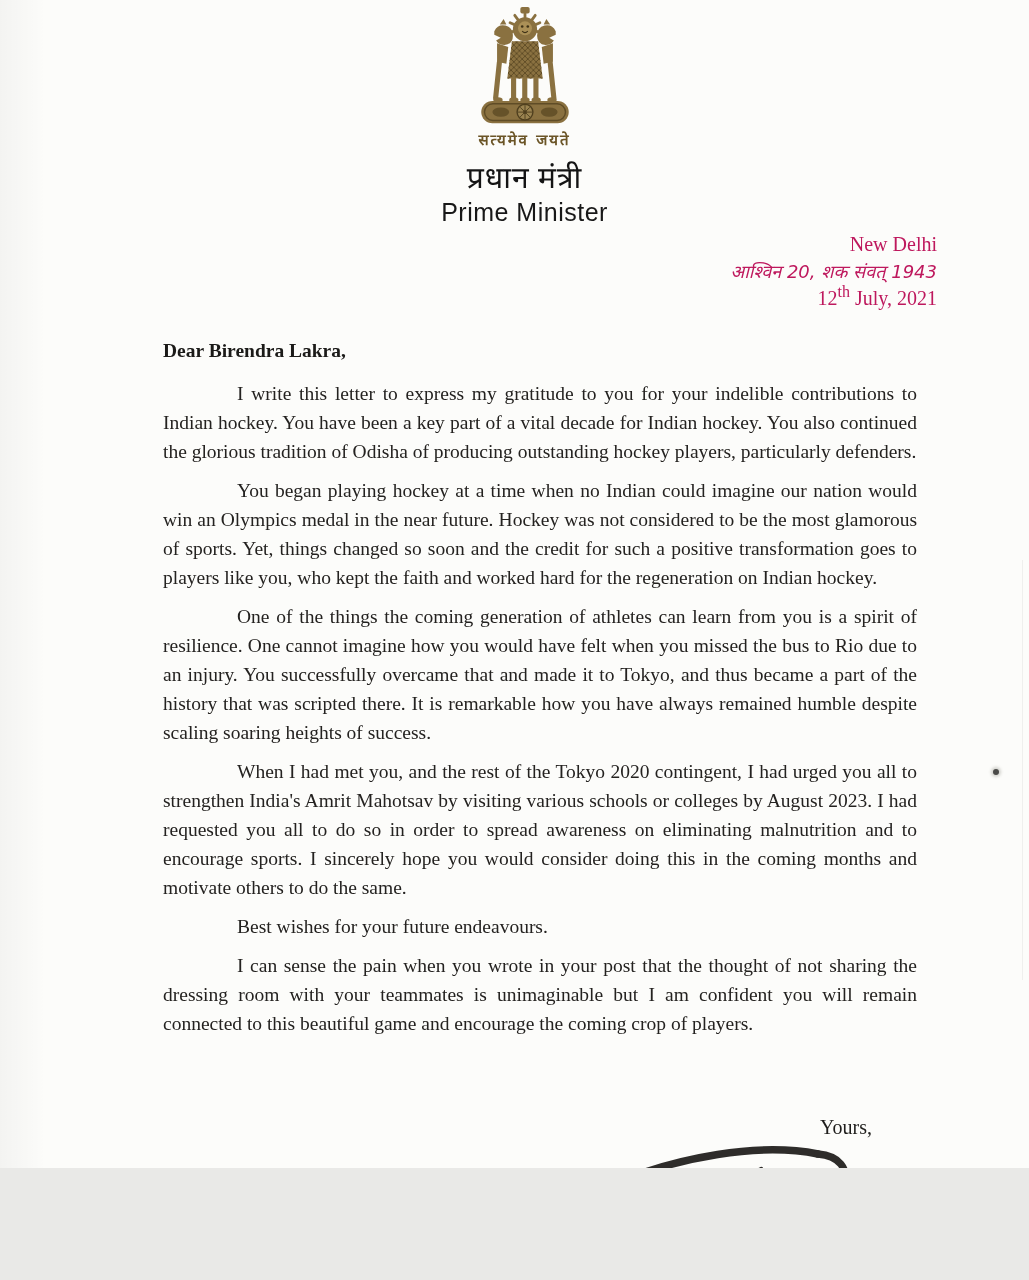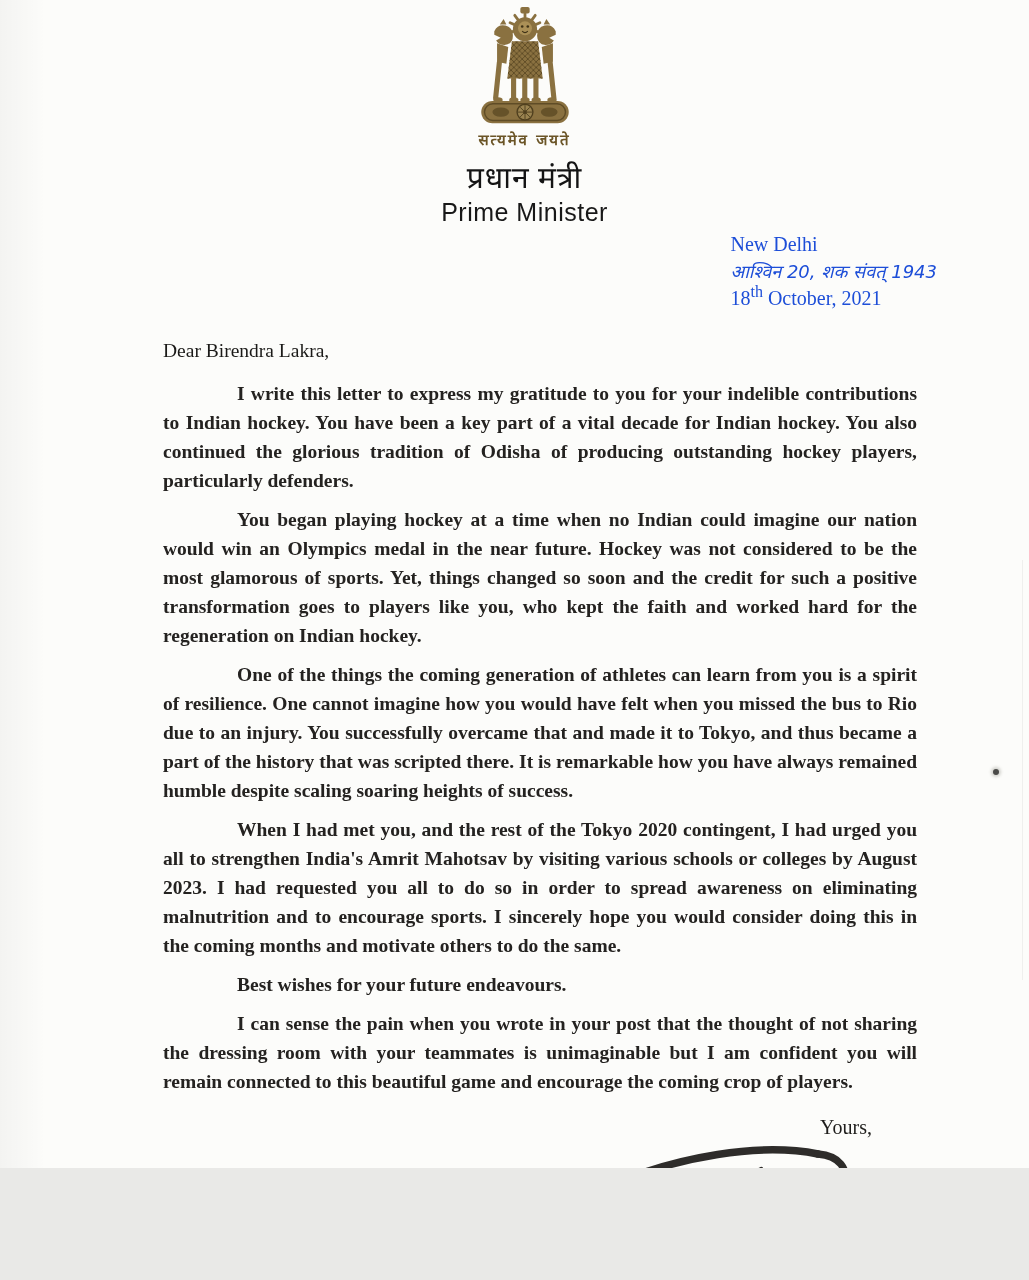--- a/index.html
+++ b/index.html
@@ -42,38 +42,37 @@
   .title-en{
     margin-top:1px;
     font-family:"Liberation Sans", sans-serif;
     font-size:25px;line-height:32px;color:#181818;
     letter-spacing:0.5px;
   }
 
   
   .dateline{
     position:absolute;top:231px;right:112px;
-    font-size:20px;line-height:27px;color:#1d4ed8;
+    text-align:right;font-size:20px;line-height:27px;color:#be185d;
   }
   .dateline .saka{font-family:"DejaVu Sans", sans-serif;font-size:18px;font-style:italic;}
   .dateline sup{font-size:16px;line-height:0;}
 
   
   .body{
     position:absolute;left:163px;top:336px;width:754px;
     font-size:19.5px;line-height:29px;
   }
   .salutation{
-    margin:0 0 14px 0;font-weight:400;color:#1b1a18;
+    margin:0 0 14px 0;font-weight:700;color:#1b1a18;
   }
   .body p.para{
     margin:0 0 10px 0;
     text-indent:74px;
     text-align:justify;
-    font-weight:bold;
   }
 
   
   .closing{
     position:absolute;left:532px;top:1116px;width:340px;
     text-align:right;font-size:20px;color:#1f1e1c;
   }
   .sign-off{display:block;padding-left:88px;margin-bottom:2px;}
   .signature{display:block;margin:0 auto;}
   .signatory{display:block;padding-left:36px;margin-top:2px;font-weight:700;font-size:20px;color:#1b1a18;}
@@ -153,21 +152,21 @@
       <ellipse cx="86" cy="114" rx="9" ry="5" fill="#5f4c26" opacity="0.85"></ellipse>
     </svg>
     <div class="motto">सत्यमेव जयते</div>
     <div class="title-hi">प्रधान मंत्री</div>
     <div class="title-en">Prime Minister</div>
   </div>
 
   <div class="dateline">
     <div>New Delhi</div>
     <div class="saka">आश्विन 20, शक संवत् 1943</div>
-    <div><span>18</span><sup>th</sup><span> October, 2021</span></div>
+    <div><span>12</span><sup>th</sup><span> July, 2021</span></div>
   </div>
 
   <div class="body">
     <p class="salutation">Dear Birendra Lakra,</p>
     <p class="para">I write this letter to express my gratitude to you for your indelible contributions to Indian hockey. You have been a key part of a vital decade for Indian hockey. You also continued the glorious tradition of Odisha of producing outstanding hockey players, particularly defenders.</p>
     <p class="para">You began playing hockey at a time when no Indian could imagine our nation would win an Olympics medal in the near future. Hockey was not considered to be the most glamorous of sports. Yet, things changed so soon and the credit for such a positive transformation goes to players like you, who kept the faith and worked hard for the regeneration on Indian hockey.</p>
     <p class="para">One of the things the coming generation of athletes can learn from you is a spirit of resilience. One cannot imagine how you would have felt when you missed the bus to Rio due to an injury. You successfully overcame that and made it to Tokyo, and thus became a part of the history that was scripted there. It is remarkable how you have always remained humble despite scaling soaring heights of success.</p>
     <p class="para">When I had met you, and the rest of the Tokyo 2020 contingent, I had urged you all to strengthen India's Amrit Mahotsav by visiting various schools or colleges by August 2023. I had requested you all to do so in order to spread awareness on eliminating malnutrition and to encourage sports. I sincerely hope you would consider doing this in the coming months and motivate others to do the same.</p>
     <p class="para">Best wishes for your future endeavours.</p>
     <p class="para">I can sense the pain when you wrote in your post that the thought of not sharing the dressing room with your teammates is unimaginable but I am confident you will remain connected to this beautiful game and encourage the coming crop of players.</p>

